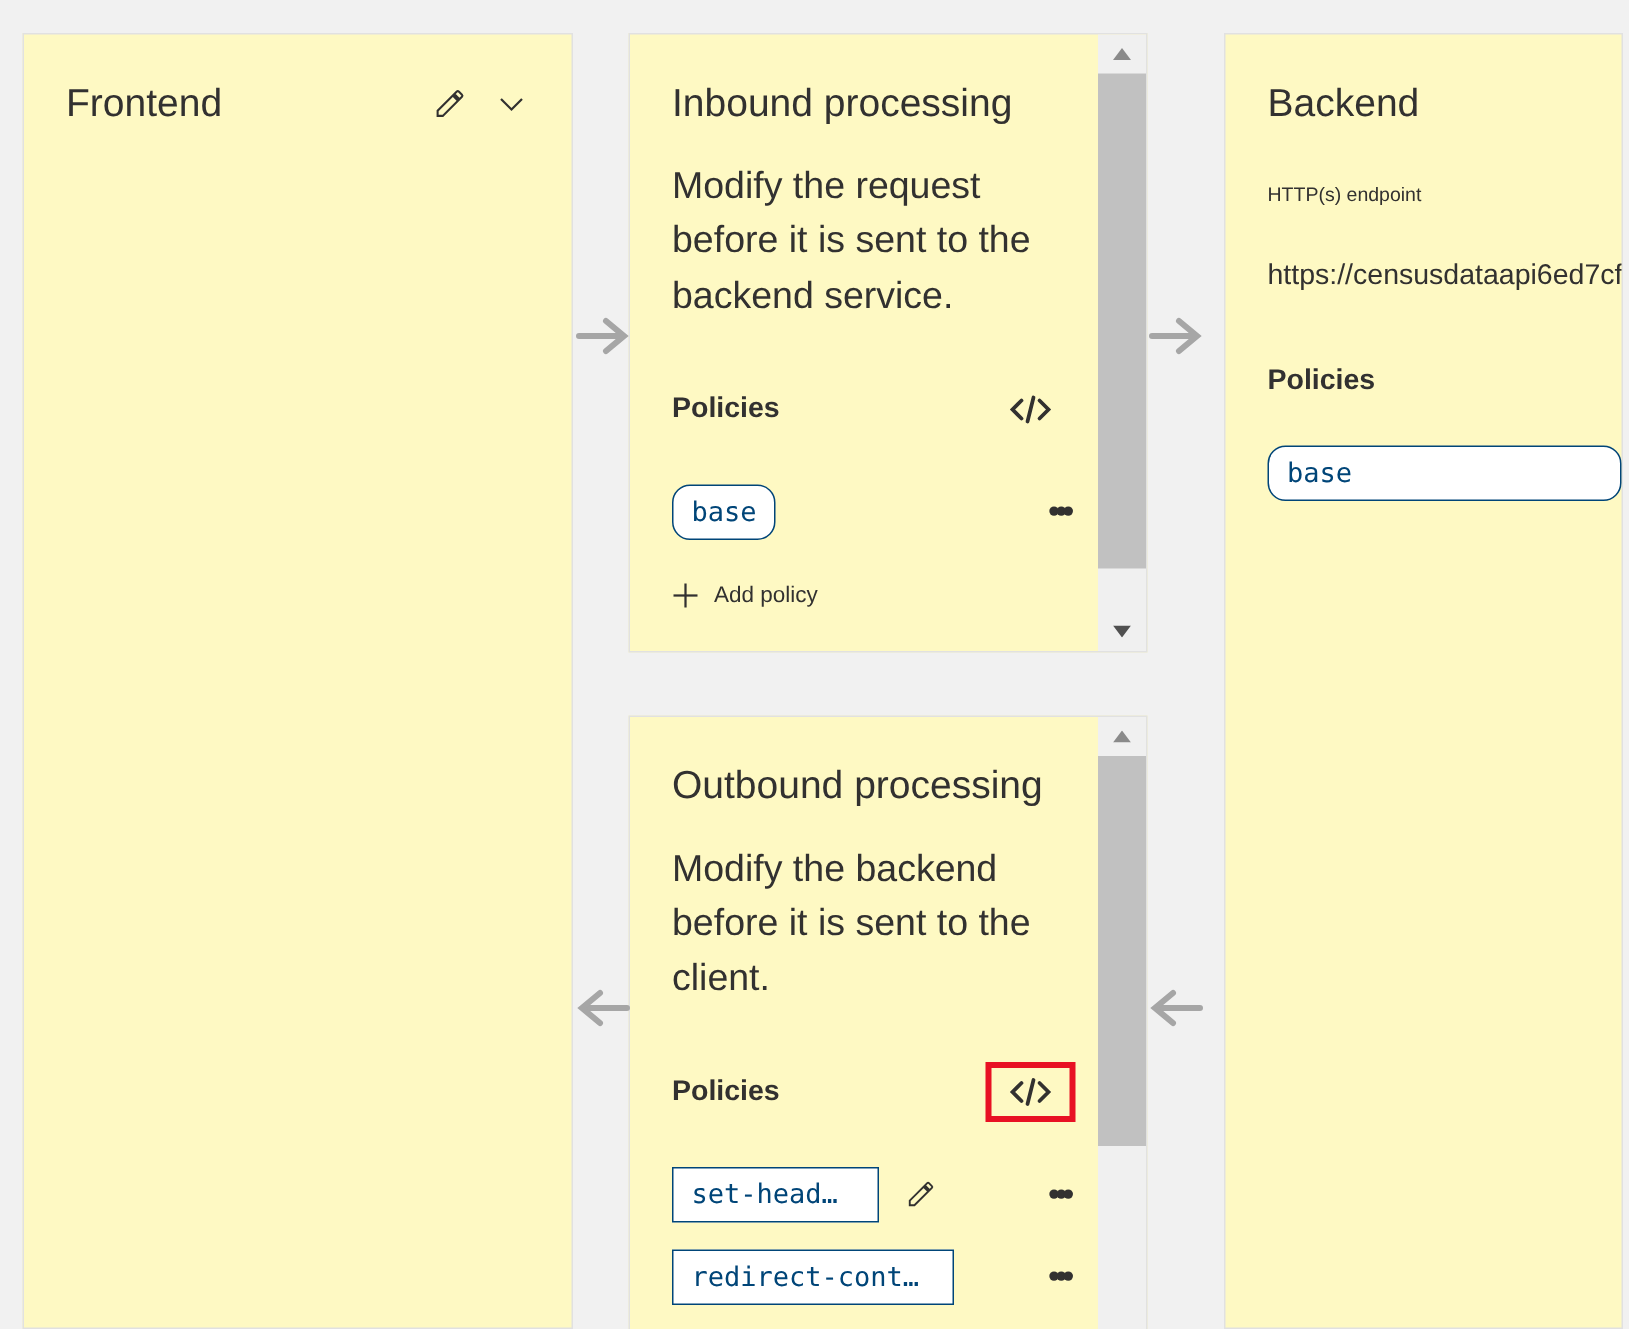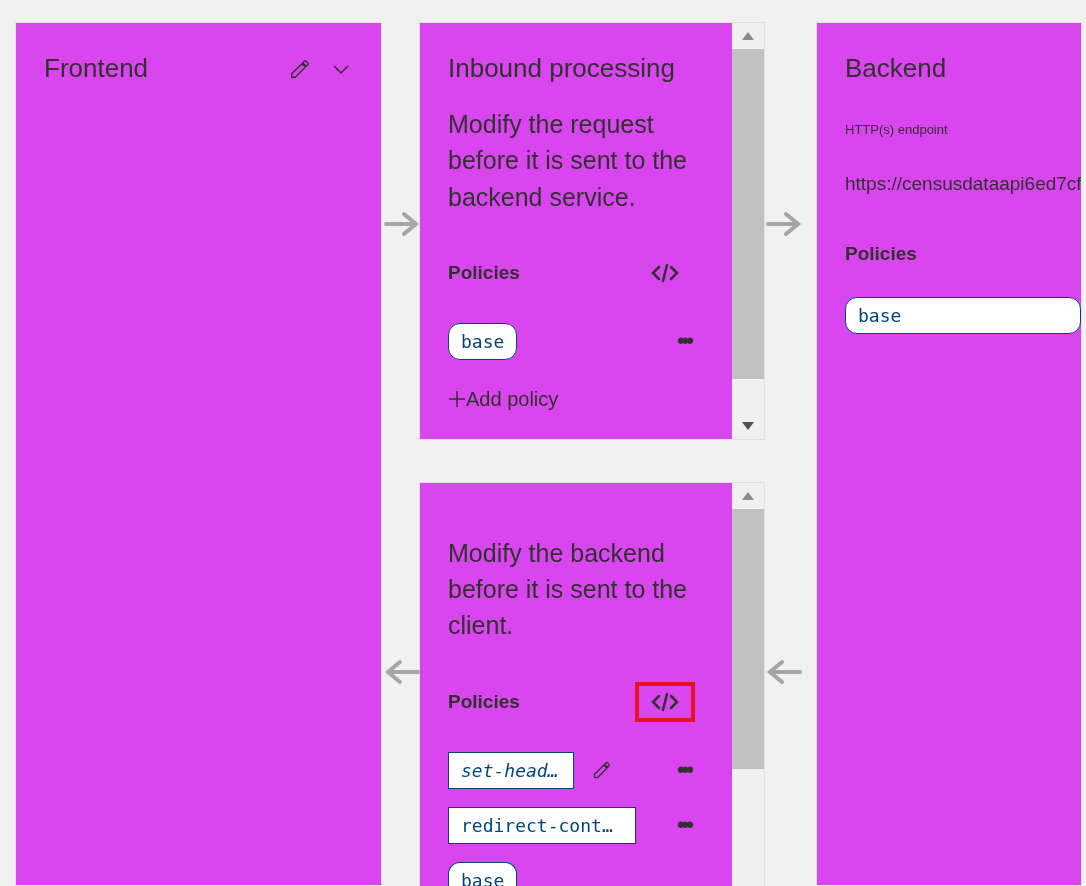--- a/index.html
+++ b/index.html
@@ -13,21 +13,21 @@
       overflow: hidden;
       position: relative;
     }
     .panel-row {
       display: flex;
       align-items: flex-start;
       padding-top: 22px;
       position: relative;
     }
     .panel {
-      background: #d946ef;
+      background: #fef9c3;
       border: 1px solid #e1e1e1;
       position: relative;
     }
     .panel.frontend {
       width: 367px;
       height: 864px;
       margin-left: 15px;
     }
     .panel.inbound {
       width: 346px;
@@ -43,21 +43,21 @@
     .panel.backend {
       width: 266px;
       height: 864px;
       margin-left: 51px;
     }
     .mid-col {
       display: flex;
       flex-direction: column;
     }
     .panel-body {
-      padding: 30px 37px 28px 28px;
+      padding: 30px 15px 28px 28px;
       flex: 1;
     }
     .h1 {
       font-size: 26px;
       font-weight: 400;
       color: #323130;
       line-height: 1.2;
     }
     .frontend-header {
       display: flex;
@@ -111,36 +111,37 @@
       color: #004578;
       font-family: "Consolas", monospace;
       font-size: 18px;
       padding: 7px 12px;
       background: #ffffff;
       white-space: nowrap;
       overflow: hidden;
       text-overflow: ellipsis;
     }
     .chip.w1 { width: auto; border-radius: 12px; }
-    .chip.w2 { width: 126px; font-style: italic; }
+    .chip.w2 { width: 138px; }
     .chip.w3 { width: 188px; text-align: center; }
     .dots {
       font-size: 22px;
       font-weight: bold;
       color: #323130;
       letter-spacing: -3px;
       margin-left: auto;
       padding-right: 4px;
       cursor: pointer;
     }
     .add-policy {
       display: flex;
       align-items: center;
+      gap: 10px;
       margin-top: 28px;
-      font-size: 20px;
+      font-size: 15px;
       color: #323130;
       cursor: pointer;
     }
     .scrollbar {
       width: 32px;
       background: #f0f0f0;
       position: relative;
       display: flex;
       flex-direction: column;
       align-items: center;
@@ -251,20 +252,21 @@
         <div class="scroll-down">
           <svg width="12" height="8" viewBox="0 0 12 8">
               <polygon points="0,0 12,0 6,8" fill="#505050"></polygon>
             </svg>
         </div>
       </div>
     </div>
 
     <div class="panel outbound">
       <div class="panel-body">
+        <div class="h1">Outbound processing</div>
         <div class="desc">Modify the backend before it is sent to the client.</div>
         <div class="policies-row">
           <div class="policies-label">Policies</div>
           <div class="code-icon-box highlighted">
             <svg width="28" height="20" viewBox="0 0 28 20" fill="none" stroke="#323130" stroke-width="2.5" stroke-linecap="round">
               <polyline points="8 4 2 10 8 16"></polyline>
               <polyline points="20 4 26 10 20 16"></polyline>
               <line x1="16" y1="2" x2="12" y2="18"></line>
             </svg>
           </div>

